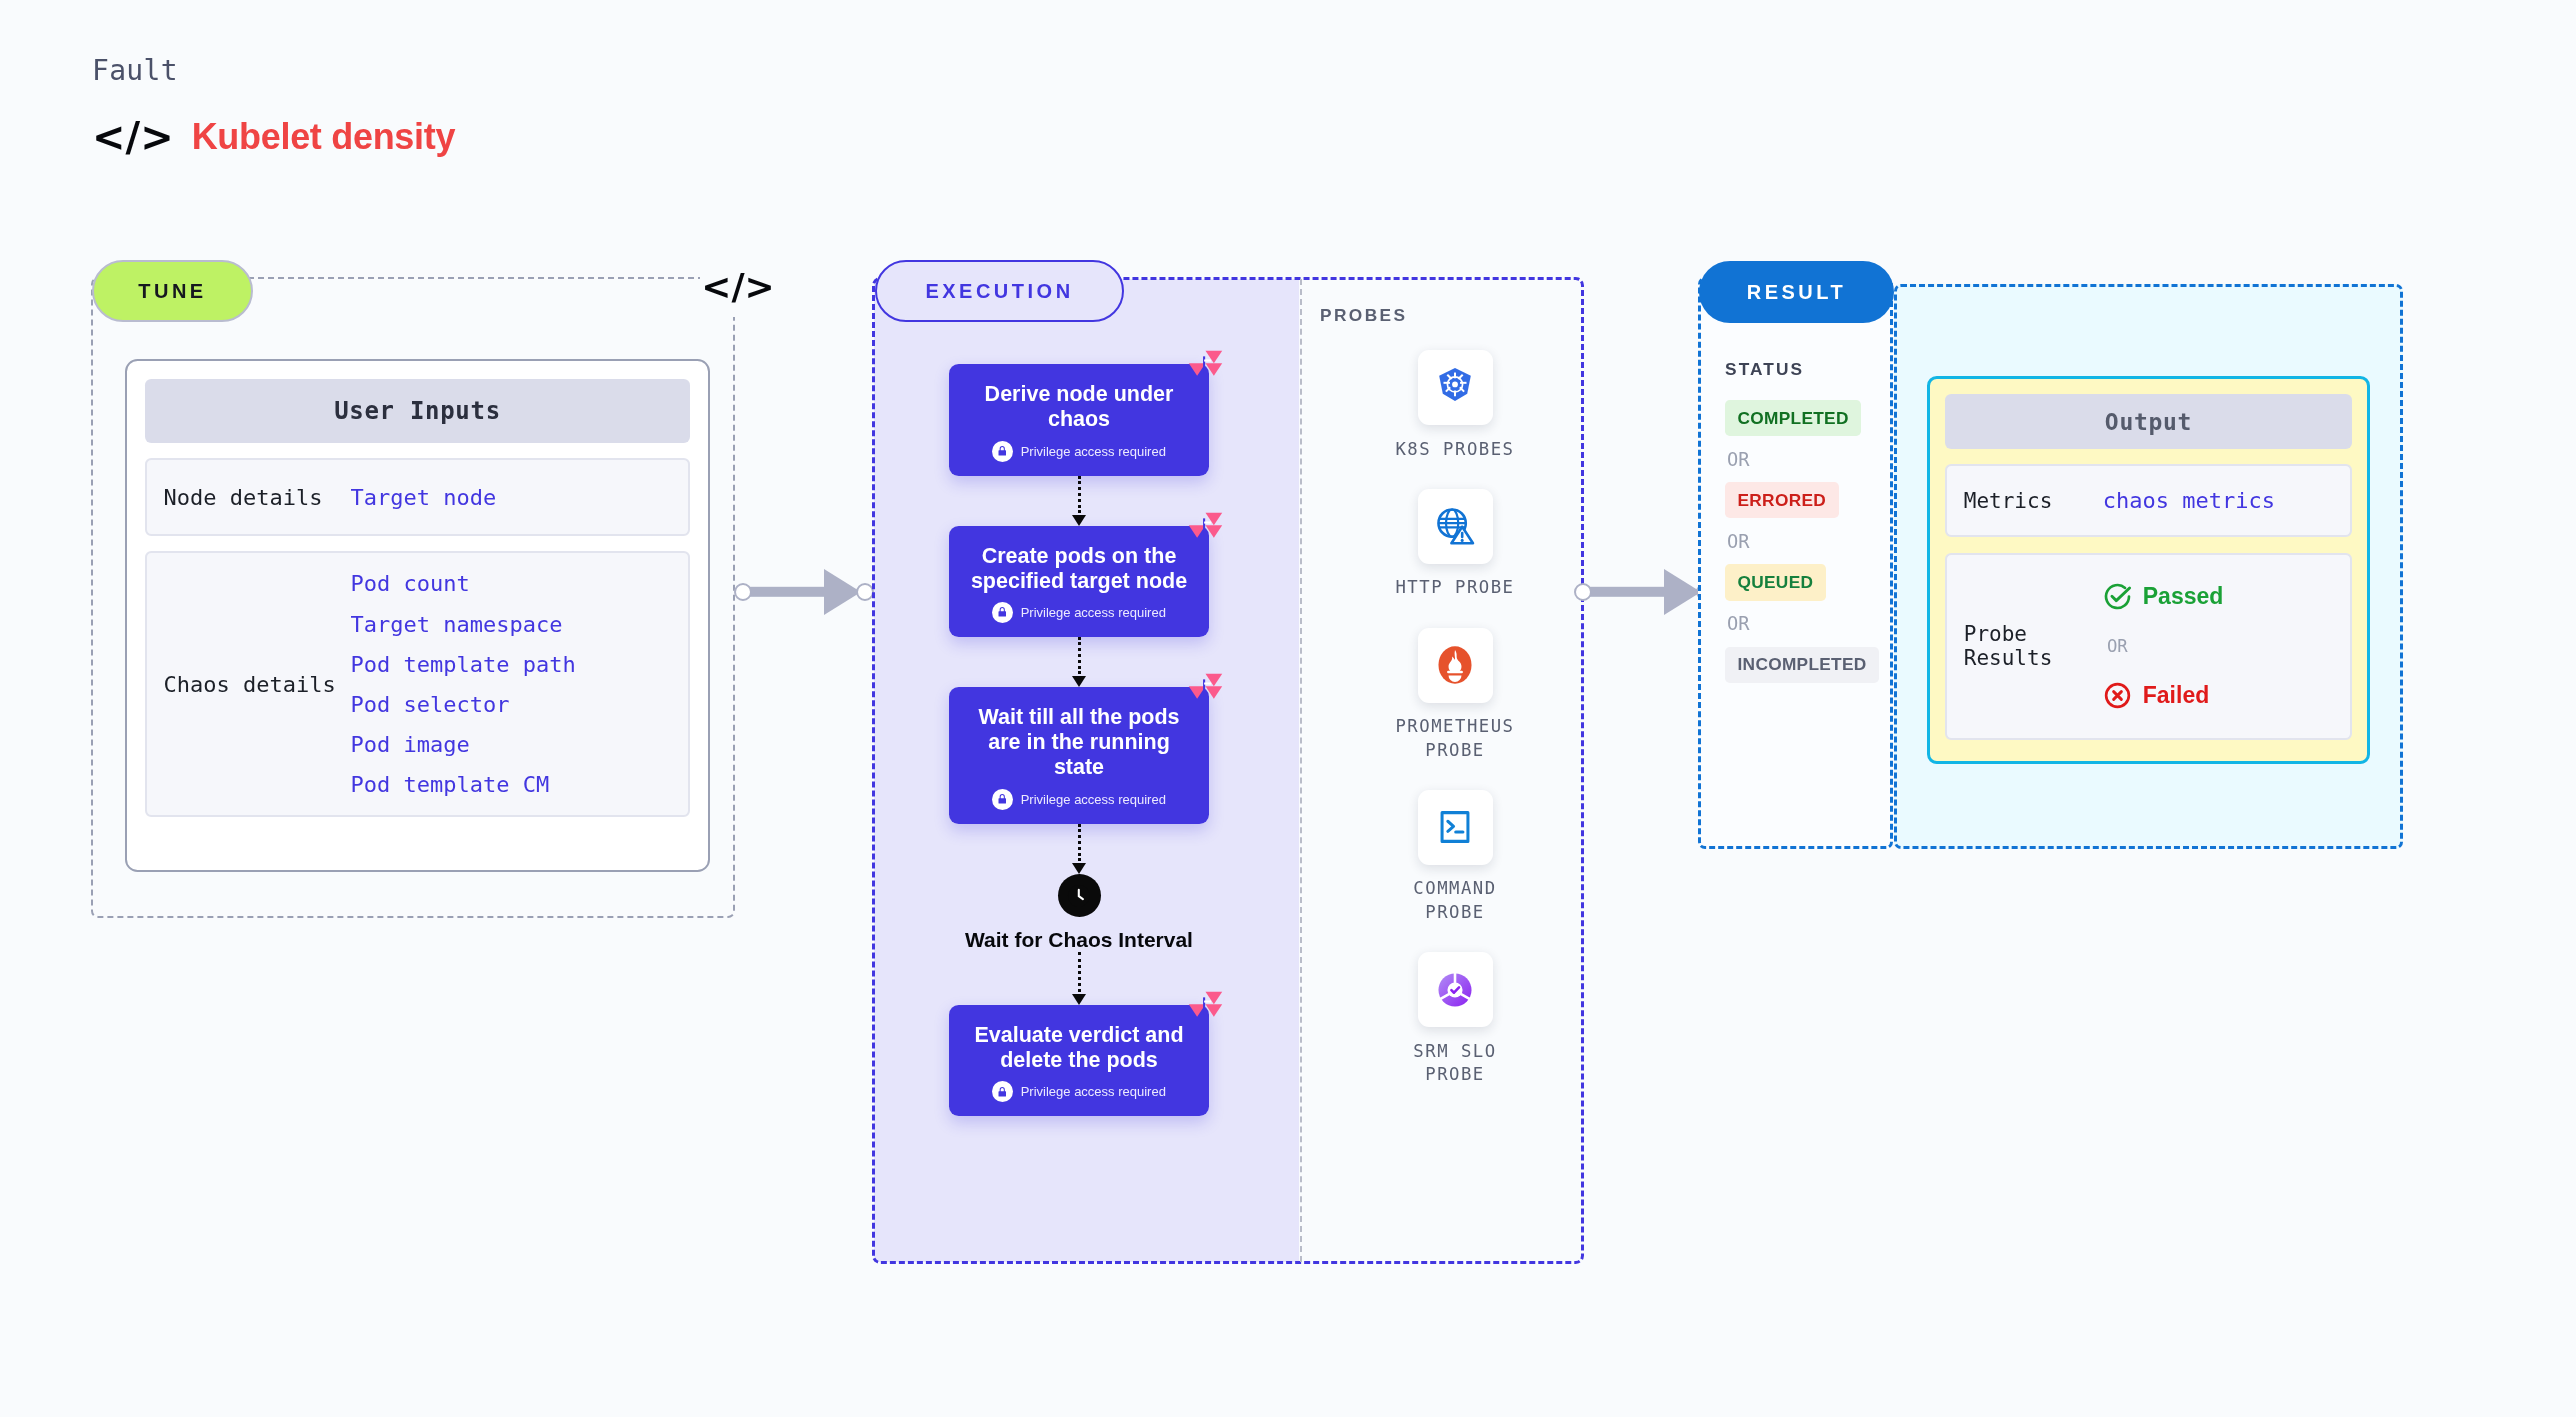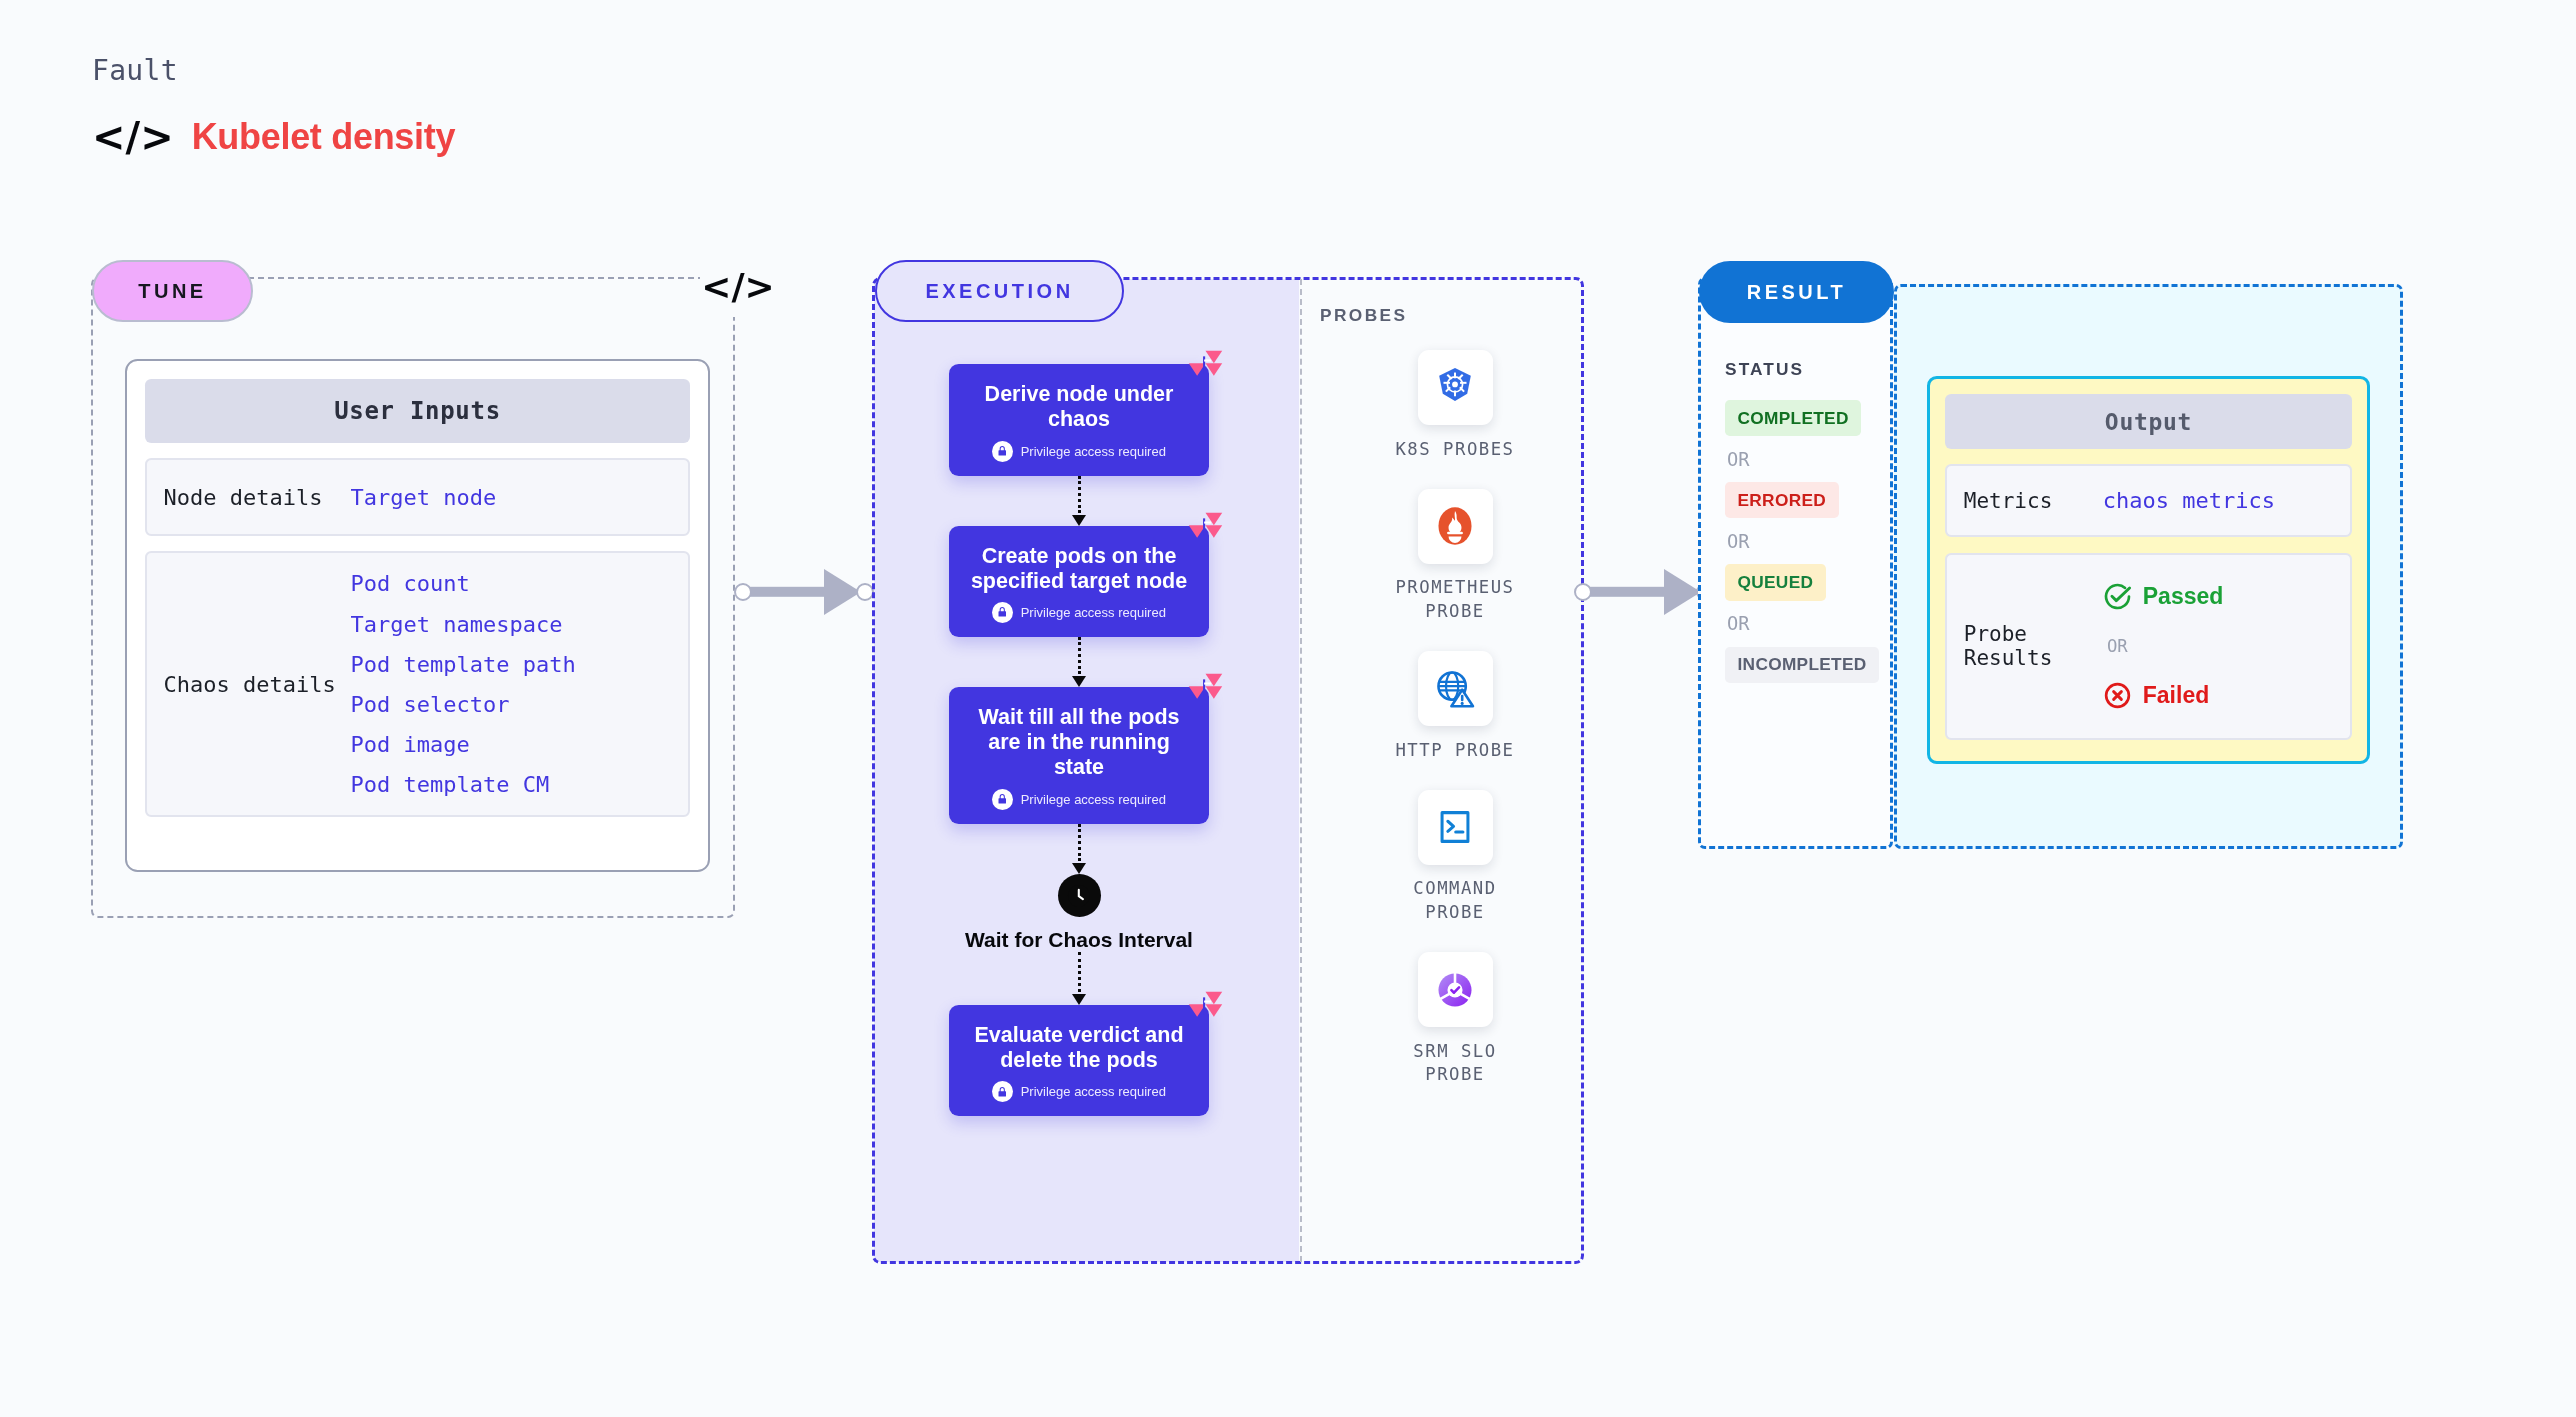--- a/index.html
+++ b/index.html
@@ -41,21 +41,21 @@
 
   
   #tune-dashed {
     position: absolute; left: 91px; top: 277px;
     width: 644px; height: 641px;
     border: 2.8px dashed #9aa0b4; border-radius: 7px;
     background: transparent;
   }
   #tune-badge {
     left: 92px; top: 260px; width: 161px; height: 62px;
-    background: #f0abfc; border: 2.8px solid #b9bcd0; color: #16181f;
+    background: #bef264; border: 2.8px solid #b9bcd0; color: #16181f;
   }
   #tune-card {
     position: absolute; left: 125px; top: 359px;
     width: 585px; height: 513px;
     background: #ffffff; border: 2.8px solid #9aa0b4; border-radius: 12.5px;
     padding: 18px;
   }
   .ui-head {
     height: 64px; background: #dadcea; border-radius: 6.2px;
     display: flex; align-items: center; justify-content: center;
@@ -429,41 +429,41 @@
           </g>
           <circle cx="32" cy="27" r="10.5" fill="none" stroke="#ffffff" stroke-width="2.4"></circle>
         </svg>
       </div>
       <div class="probe-name">K8S PROBES</div>
     </div>
 
     <div class="probe">
       <div class="probe-tile">
         <svg width="46" height="46" viewBox="0 0 64 64">
-          <ellipse cx="32" cy="32" rx="23" ry="26" fill="#e6522c"></ellipse>
-          <path d="M32 11c4 6 1 9 3.5 13.5 1.6 2.9 5.5 4 5.5 9.5 0 5.5-4 9-9 9s-9-3.5-9-9c0-6 6-7 5-14 2 2.5 3.5 3 4 5 .6-3.5-1.5-8 0-14z" fill="#ffffff"></path>
-          <rect x="21" y="40" width="22" height="3.4" rx="1.7" fill="#ffffff"></rect>
-          <path d="M23 46.5h18a9 9 0 0 1-18 0z" fill="#ffffff"></path>
-        </svg>
-      </div>
-      <div class="probe-name">PROMETHEUS PROBE</div>
-    </div>
-
-    <div class="probe">
-      <div class="probe-tile">
-        <svg width="46" height="46" viewBox="0 0 64 64">
           <circle cx="28" cy="28" r="19" fill="none" stroke="#1173d4" stroke-width="3.6"></circle>
           <ellipse cx="28" cy="28" rx="8.5" ry="19" fill="none" stroke="#1173d4" stroke-width="3"></ellipse>
           <path d="M10 22h36M10 34h36M9 28h38" stroke="#1173d4" stroke-width="3" fill="none"></path>
           <path d="M42 33 L57 56 H27 Z" fill="#ffffff" stroke="#1173d4" stroke-width="3.6" stroke-linejoin="round"></path>
           <rect x="40.2" y="40" width="3.6" height="9" rx="1.8" fill="#1173d4"></rect>
           <circle cx="42" cy="52" r="2.1" fill="#1173d4"></circle>
         </svg>
       </div>
       <div class="probe-name">HTTP PROBE</div>
+    </div>
+
+    <div class="probe">
+      <div class="probe-tile">
+        <svg width="46" height="46" viewBox="0 0 64 64">
+          <ellipse cx="32" cy="32" rx="23" ry="26" fill="#e6522c"></ellipse>
+          <path d="M32 11c4 6 1 9 3.5 13.5 1.6 2.9 5.5 4 5.5 9.5 0 5.5-4 9-9 9s-9-3.5-9-9c0-6 6-7 5-14 2 2.5 3.5 3 4 5 .6-3.5-1.5-8 0-14z" fill="#ffffff"></path>
+          <rect x="21" y="40" width="22" height="3.4" rx="1.7" fill="#ffffff"></rect>
+          <path d="M23 46.5h18a9 9 0 0 1-18 0z" fill="#ffffff"></path>
+        </svg>
+      </div>
+      <div class="probe-name">PROMETHEUS PROBE</div>
     </div>
 
     <div class="probe">
       <div class="probe-tile">
         <svg width="46" height="46" viewBox="0 0 64 64">
           <path d="M14 12h36v40H14z" fill="none" stroke="#1080d6" stroke-width="4.2" stroke-linejoin="round"></path>
           <path d="M22 24l8 7-8 7" fill="none" stroke="#1080d6" stroke-width="4.2" stroke-linecap="round" stroke-linejoin="round"></path>
           <path d="M33 39h10" stroke="#1080d6" stroke-width="4.2" stroke-linecap="round"></path>
         </svg>
       </div>

